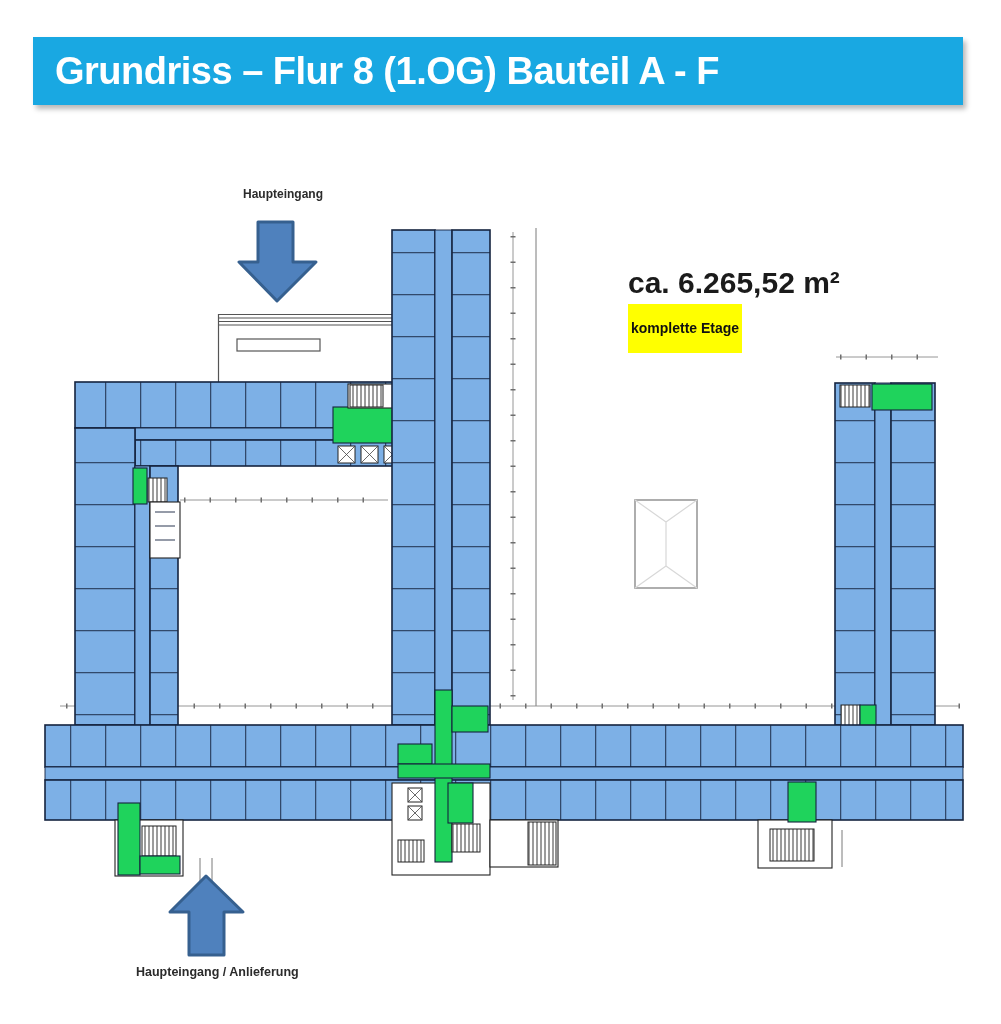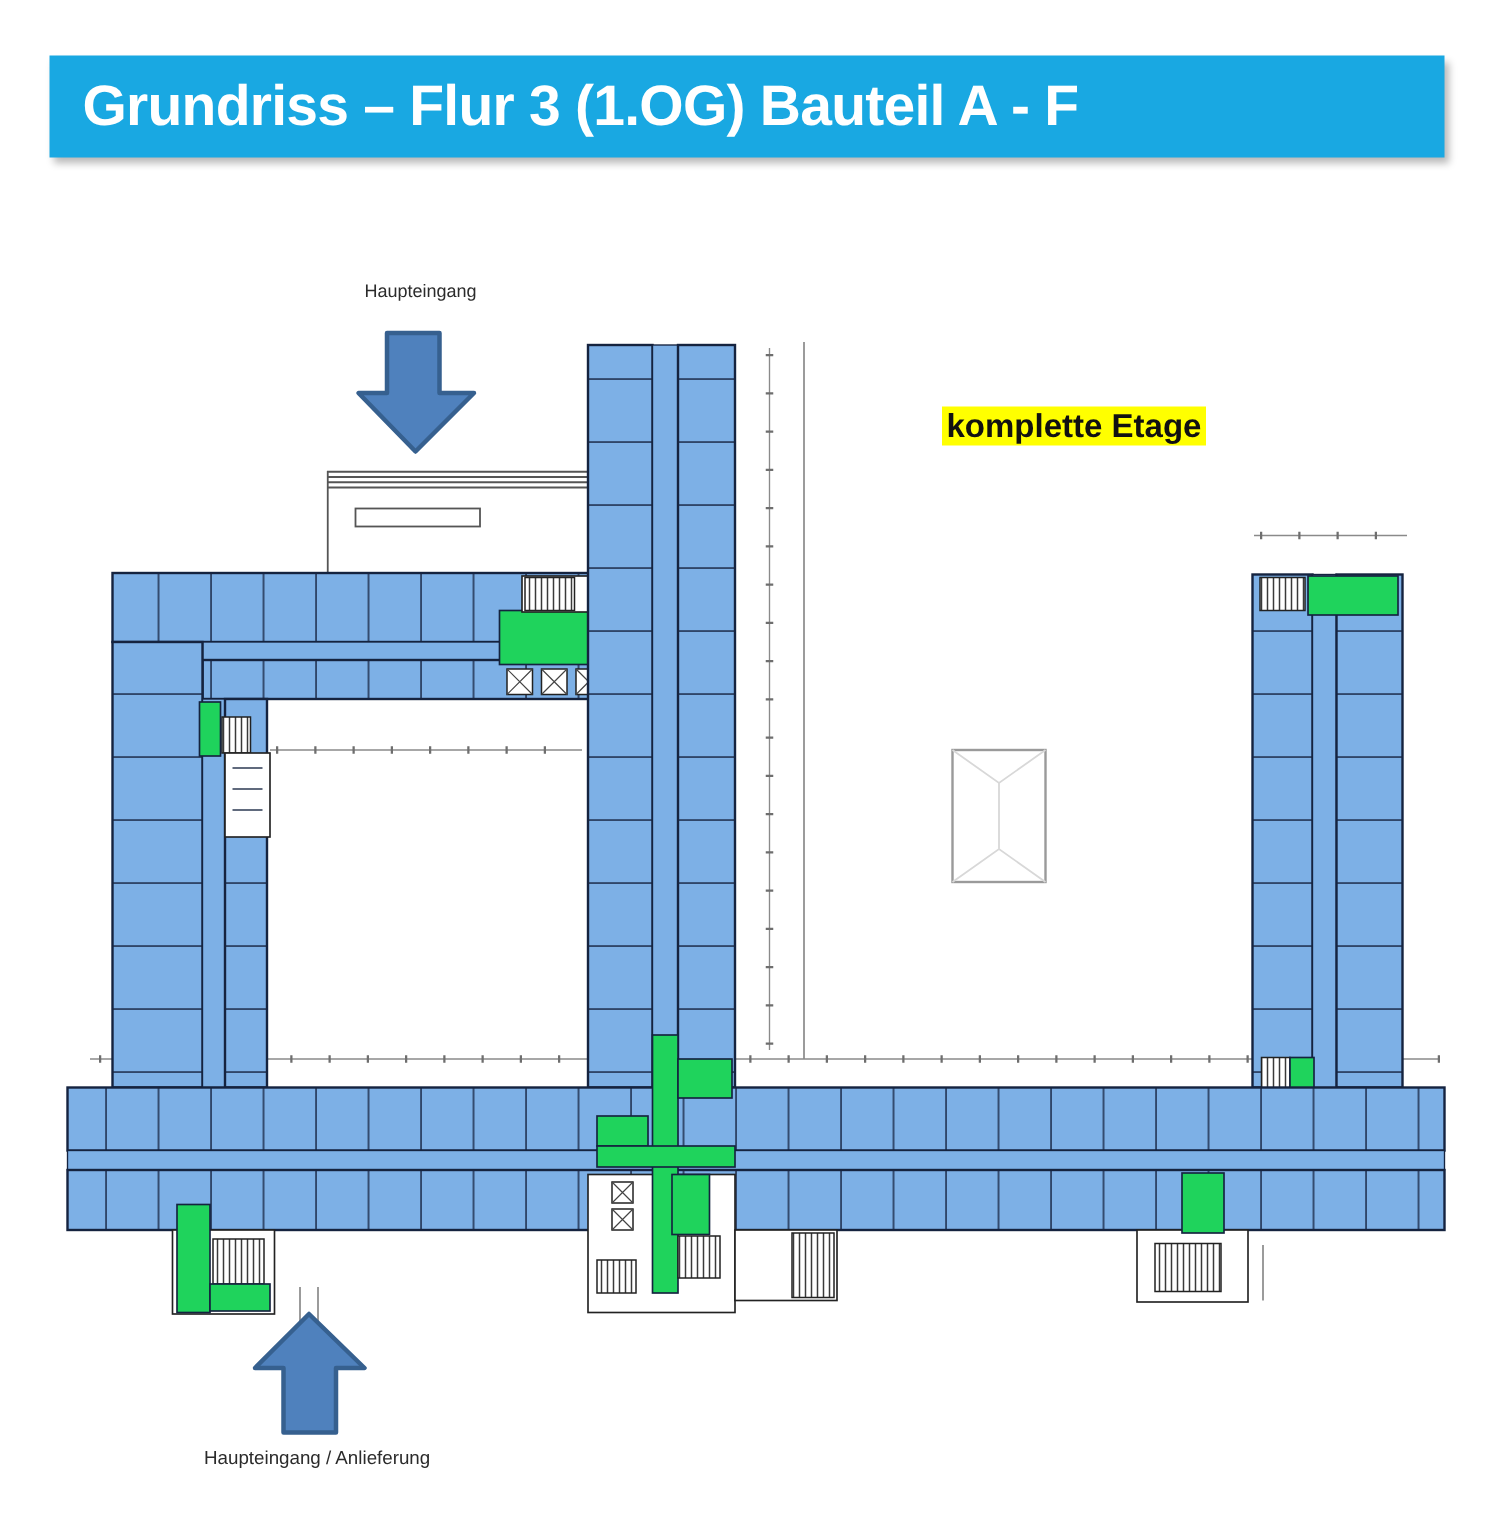--- a/index.html
+++ b/index.html
@@ -11,22 +11,22 @@
   .slide{position:relative;width:1001px;height:1024px;background:#fff;
     font-family:"Liberation Sans",sans-serif;overflow:hidden;}
   .title-bar{position:absolute;left:33px;top:37px;width:930px;height:68px;
     background:var(--header_blue);display:flex;align-items:center;
     box-shadow:3px 4px 5px rgba(0,0,0,.28);}
   .title-bar .title{color:#fff;font-size:38px;font-weight:600;letter-spacing:-.5px;
     padding-left:22px;white-space:nowrap;}
   .area-block{position:absolute;left:628px;top:266px;}
   .area-value{font-size:30px;font-weight:600;color:#1b1b1b;line-height:1.1;}
   .area-note{display:inline-block;margin-top:5px;background:var(--highlight_yellow);
-    color:#111;font-size:22px;font-weight:600;padding:0 3px;line-height:1.2;}
-  .plan-label{position:absolute;font-size:12px;font-weight:400;color:#2b2b2b;white-space:nowrap;text-align:right;}
+    color:#111;font-size:14px;font-weight:600;padding:16px 3px;line-height:1.2;}
+  .plan-label{position:absolute;font-size:12px;font-weight:700;color:#2b2b2b;white-space:nowrap;text-align:right;}
   #lbl-main{left:243px;top:187px;}
   #lbl-rear{left:136px;top:965px;font-size:12.5px;}
   svg.plan{position:absolute;left:0;top:0;}
   
   .room{fill:var(--room_blue);stroke:var(--wall_dark);stroke-width:1.6;}
   .hall{fill:var(--room_blue);stroke:var(--wall_dark);stroke-width:.9;}
   .rooms-v{fill:url(#pv);stroke:none;}
   .rooms-h{fill:url(#ph);stroke:none;}
   .divider{stroke:var(--wall_dark);stroke-width:1.05;opacity:.9;}
   .green{fill:var(--room_green);stroke:var(--wall_dark);stroke-width:1.1;}
@@ -41,26 +41,27 @@
   .sky{fill:#fff;stroke:#9a9a9a;stroke-width:1.6;}
   .skyline{stroke:#d8d8d8;stroke-width:1.2;fill:none;}
   .arrow{fill:var(--arrow_fill);stroke:var(--arrow_stroke);stroke-width:3;stroke-linejoin:round;}
 </style>
 </head>
 <body>
 
 <div class="slide">
 
   <div class="title-bar">
-    <span class="title">Grundriss – Flur 3 (1.OG) Bauteil A - F</span>
+    <span class="title">Grundriss – Flur 8 (1.OG) Bauteil A - F</span>
   </div>
 
   <div class="plan-label" id="lbl-main">Haupteingang</div>
 
   <div class="area-block">
+    <div class="area-value">ca. 6.265,52 m²</div>
     <span class="area-note">komplette Etage</span>
   </div>
 
   <div class="plan-label" id="lbl-rear">Haupteingang / Anlieferung</div>
 
   <svg class="plan" width="1001" height="1024" viewBox="0 0 1001 1024">
     <defs>
       <pattern id="pv" width="35" height="10" patternUnits="userSpaceOnUse">
         <path d="M0.7 0 V10" class="divider"></path>
       </pattern>

